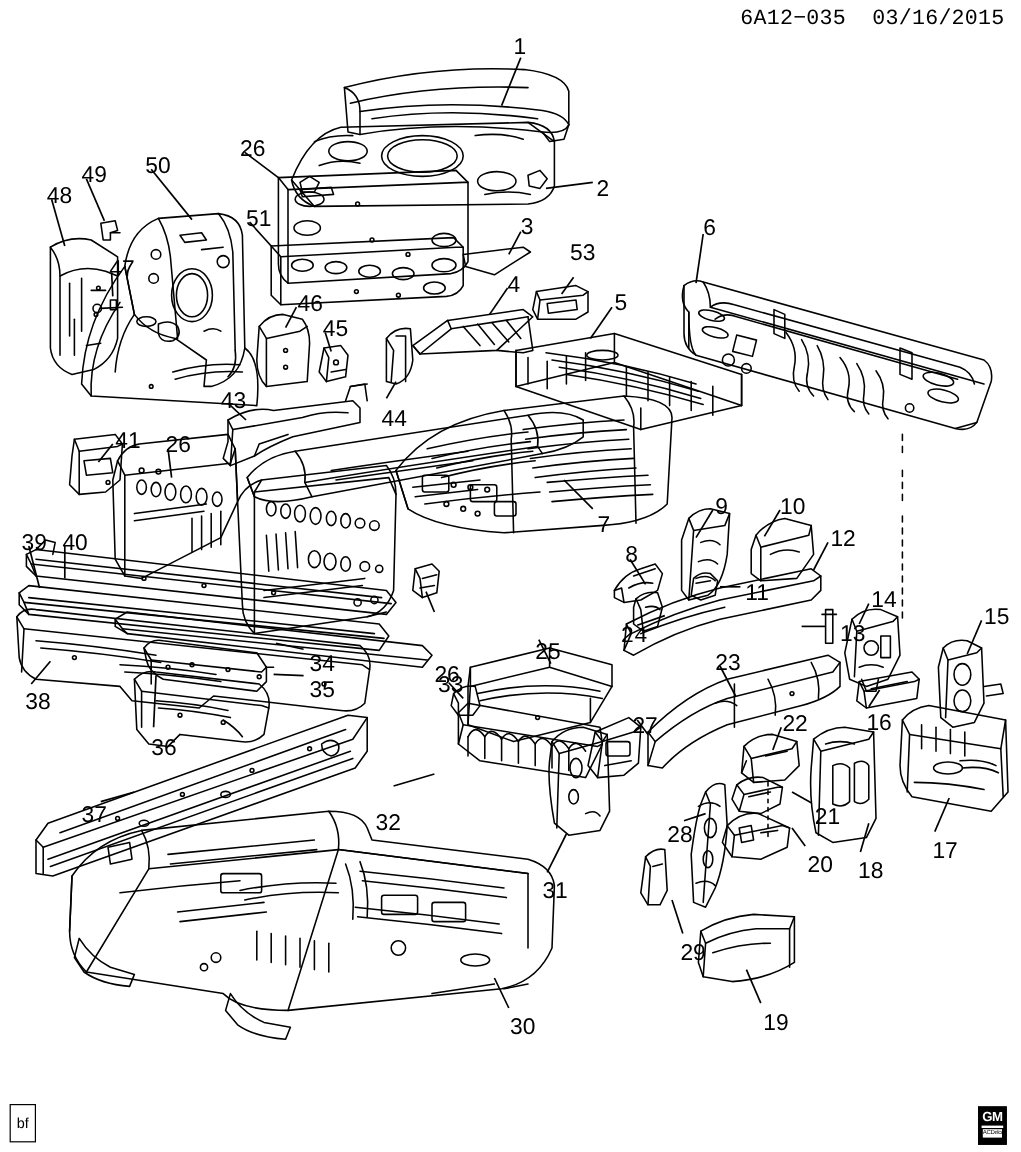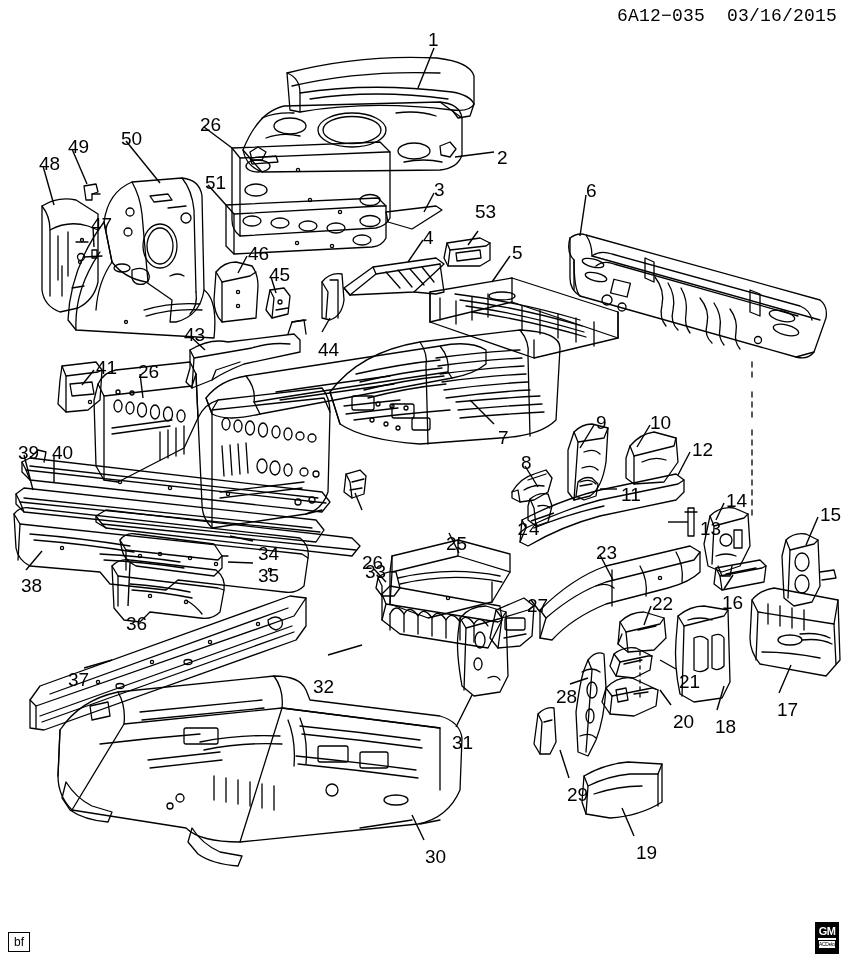--- a/index.html
+++ b/index.html
@@ -42,21 +42,21 @@
     font-size: 19px;
     color: #000;
     font-family: "Liberation Sans", sans-serif;
     line-height: 1;
     pointer-events: auto;
     white-space: nowrap;
   }
   #bf-box {
     position: absolute;
     left: 8px; bottom: 8px;
-    width: 22px; height: 20px;
+    width: 22px; height: 32px;
     border: 1.5px solid #000;
     display: flex;
     align-items: center;
     justify-content: center;
     font-size: 12px;
     color: #000;
     background: #fff;
   }
   #gm-logo {
     position: absolute;

